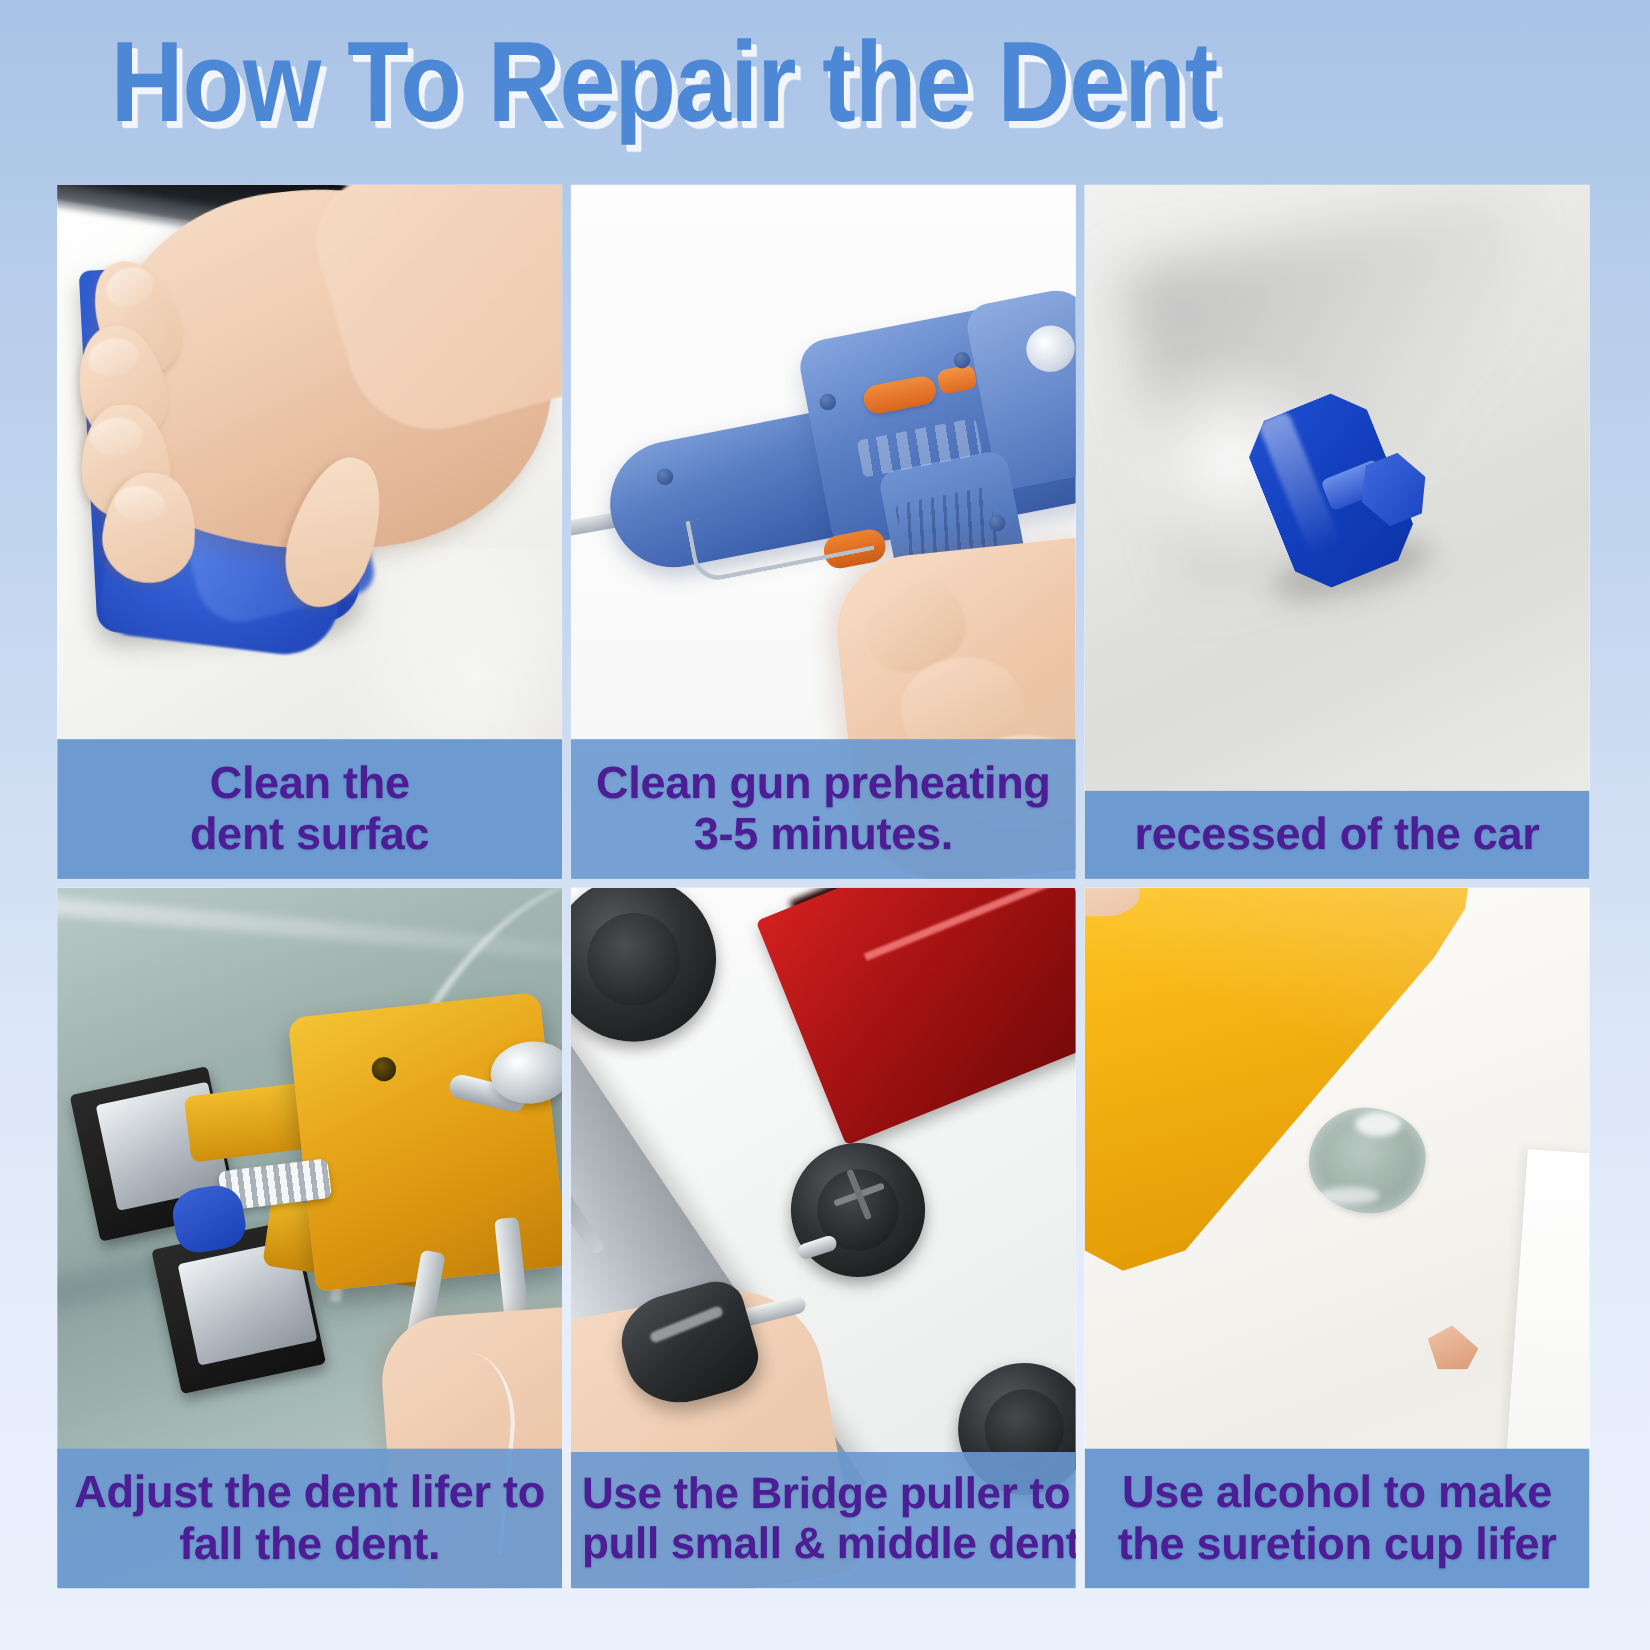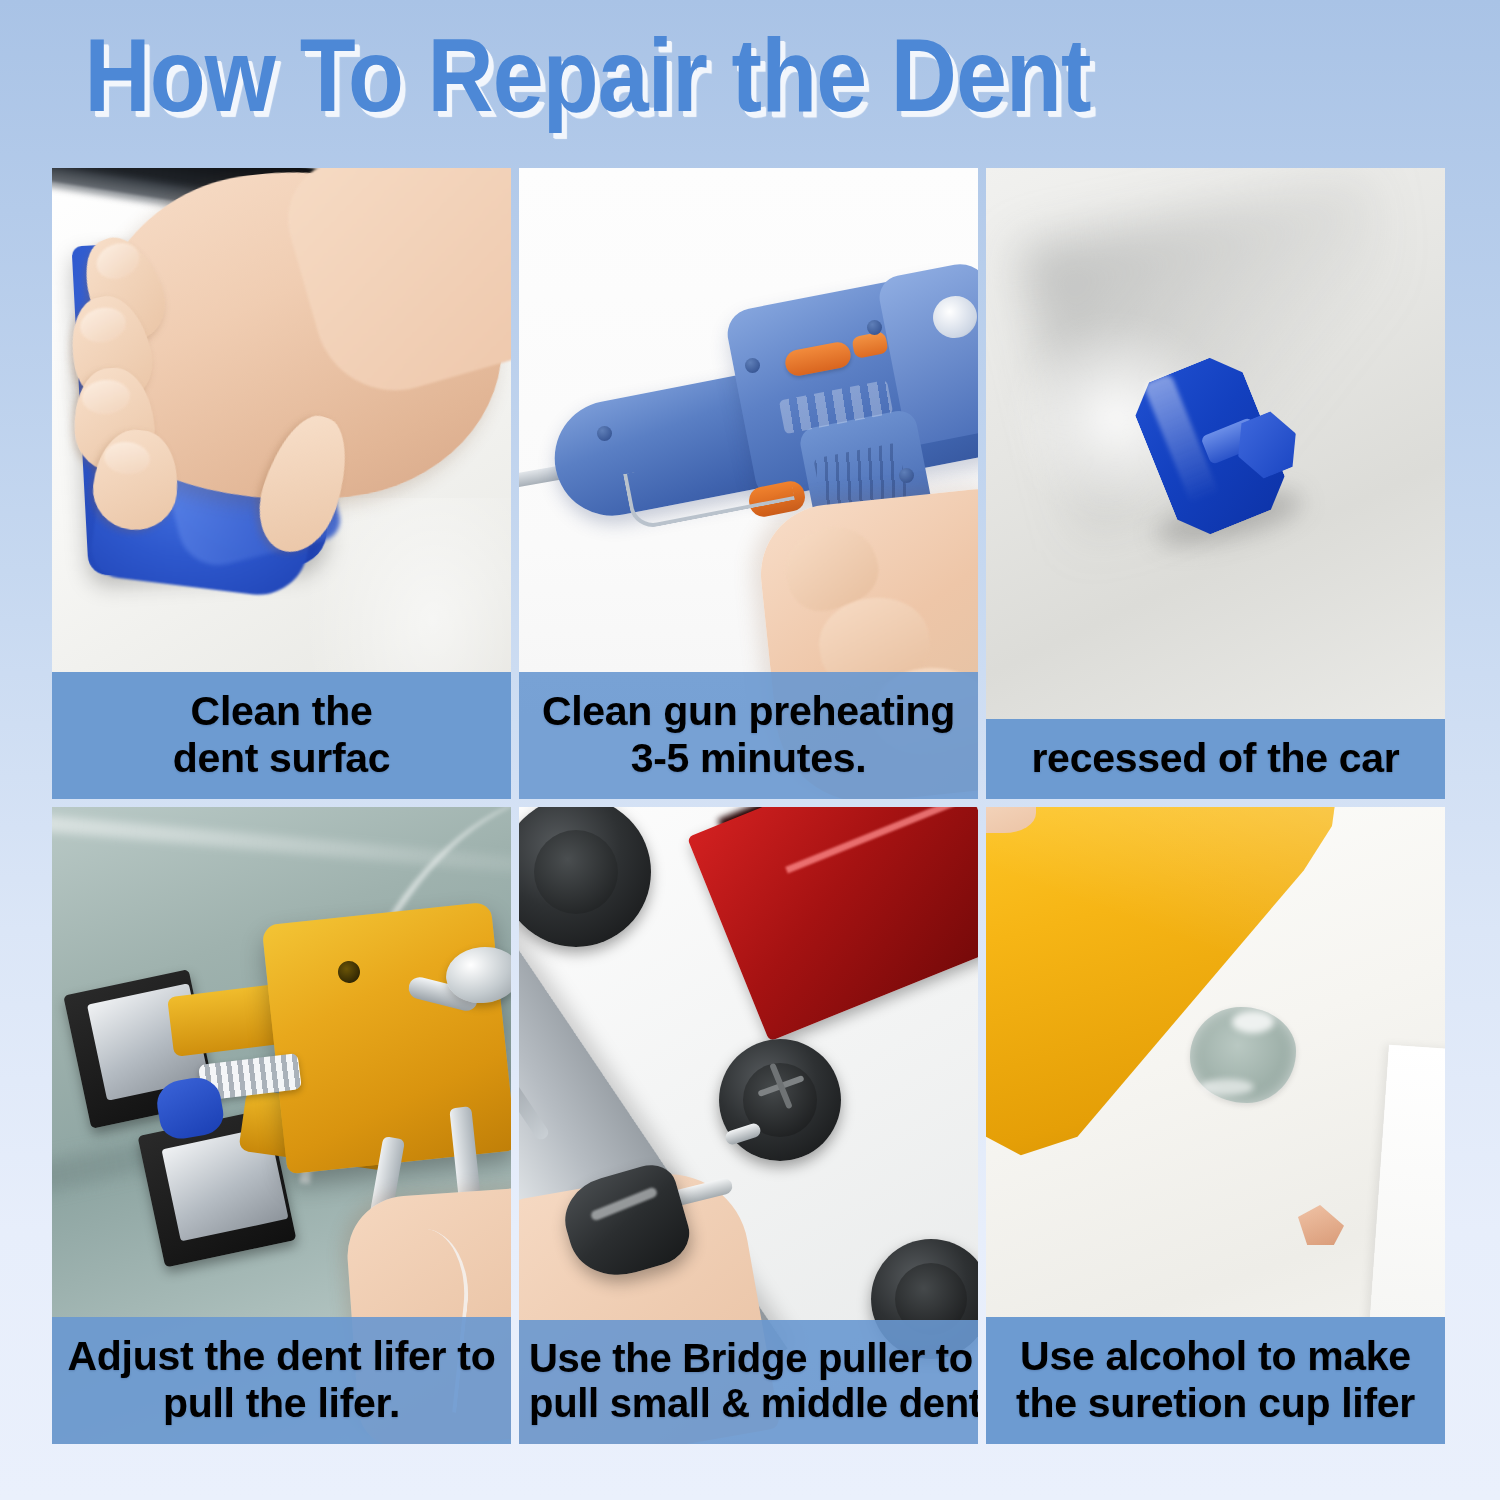--- a/index.html
+++ b/index.html
@@ -5,22 +5,22 @@
 <style>
   html,body{margin:0;padding:0;}
   body{
     width:1500px;height:1500px;overflow:hidden;
     font-family:"Liberation Sans","DejaVu Sans",sans-serif;
     background:linear-gradient(to bottom,#a9c3e6 0%,#b4cbea 14%,#c6d8f0 38%,#dbe6f7 62%,#e7eefb 82%,#eaf0fc 100%);
   }
 
   
   .title-wrap{
-    position:absolute;left:16px;top:0;width:1208px;height:150px;
-    display:flex;align-items:center;justify-content:flex-start;
+    position:absolute;left:0;top:0;width:1208px;height:150px;
+    display:flex;align-items:center;justify-content:center;
   }
   .title{
     font-size:104px;line-height:1;font-weight:700;
     font-family:"Liberation Sans Narrow","Liberation Sans","DejaVu Sans Condensed",sans-serif;
     color:#4d88d6;
     letter-spacing:-1px;
     transform:scaleX(0.88);
     transform-origin:center center;
     text-shadow:5px 5px 0 #f2f6fc, 6px 6px 1px rgba(255,255,255,.85);
     white-space:nowrap;
@@ -34,21 +34,21 @@
     grid-template-rows:631px 637px;
     column-gap:8px;row-gap:8px;
   }
   .cell{position:relative;overflow:hidden;background:#fff;}
   .photo{position:absolute;inset:0;overflow:hidden;}
 
   
   .caption{
     position:absolute;left:0;right:0;bottom:0;
     background:rgba(105,152,208,0.90);
-    color:#000000;
+    color:#4c1d95;
     font-size:41px;line-height:1.13;font-weight:700;
     text-align:center;
     padding:16px 10px 18px 10px;
     box-sizing:border-box;
     text-shadow:0 1px 2px rgba(40,70,120,.28);
     letter-spacing:-0.3px;
   }
   .caption.opaque{background:#6d9bd1;}
   .caption.tall{font-size:40px;}
   .cap-line{display:block;white-space:nowrap;}
@@ -579,21 +579,21 @@
       <div class="blue-knob"></div>
       <div class="chrome-rod"></div>
       <div class="chrome-knob"></div>
       <div class="leg leg1"></div>
       <div class="leg leg2"></div>
       <div class="hand4"></div>
       <div class="wire4"></div>
     </div>
     <div class="caption">
       <span class="cap-line">Adjust the dent lifer to</span>
-      <span class="cap-line">pull the lifer.</span>
+      <span class="cap-line">fall the dent.</span>
     </div>
   </div>
 
   <div class="cell">
     <div class="photo p5">
       <div class="redlight-dark"></div>
       <div class="redlight"></div>
       <div class="redstripe"></div>
       <div class="bar"></div>
       <div class="slot"></div>

